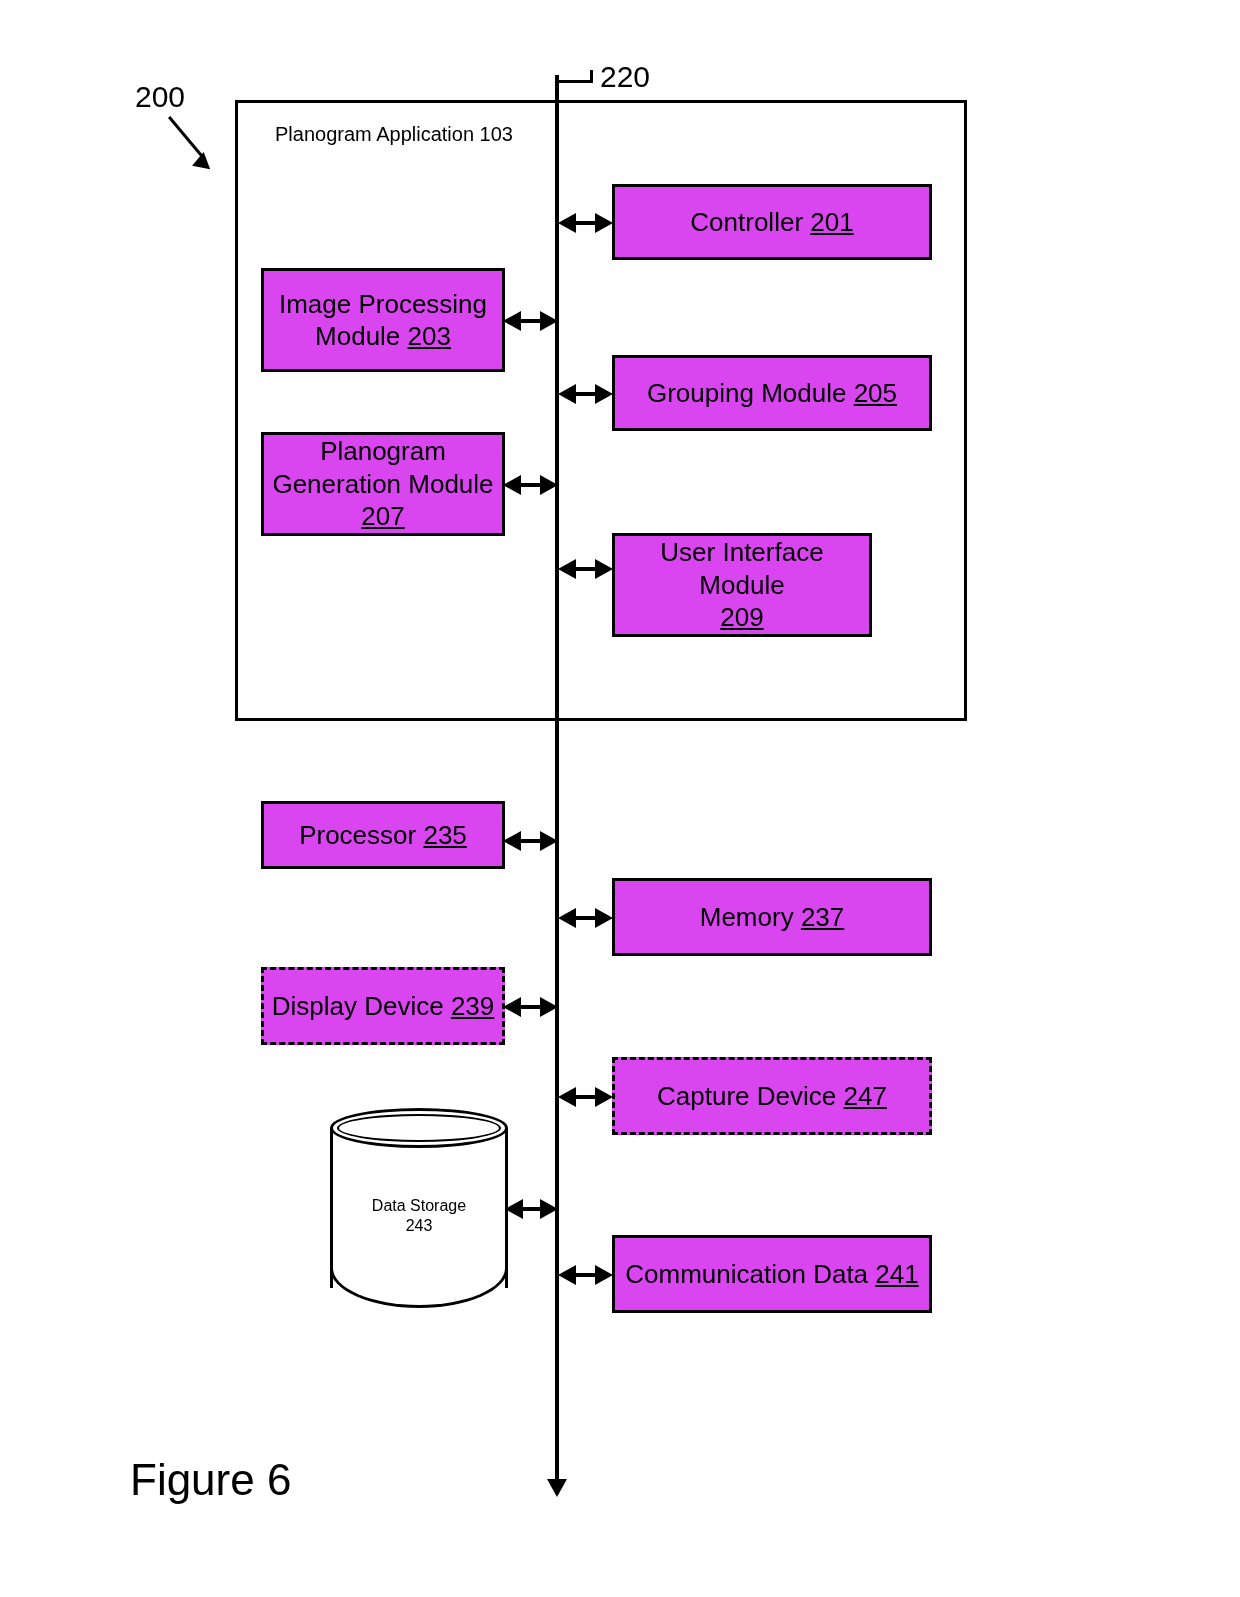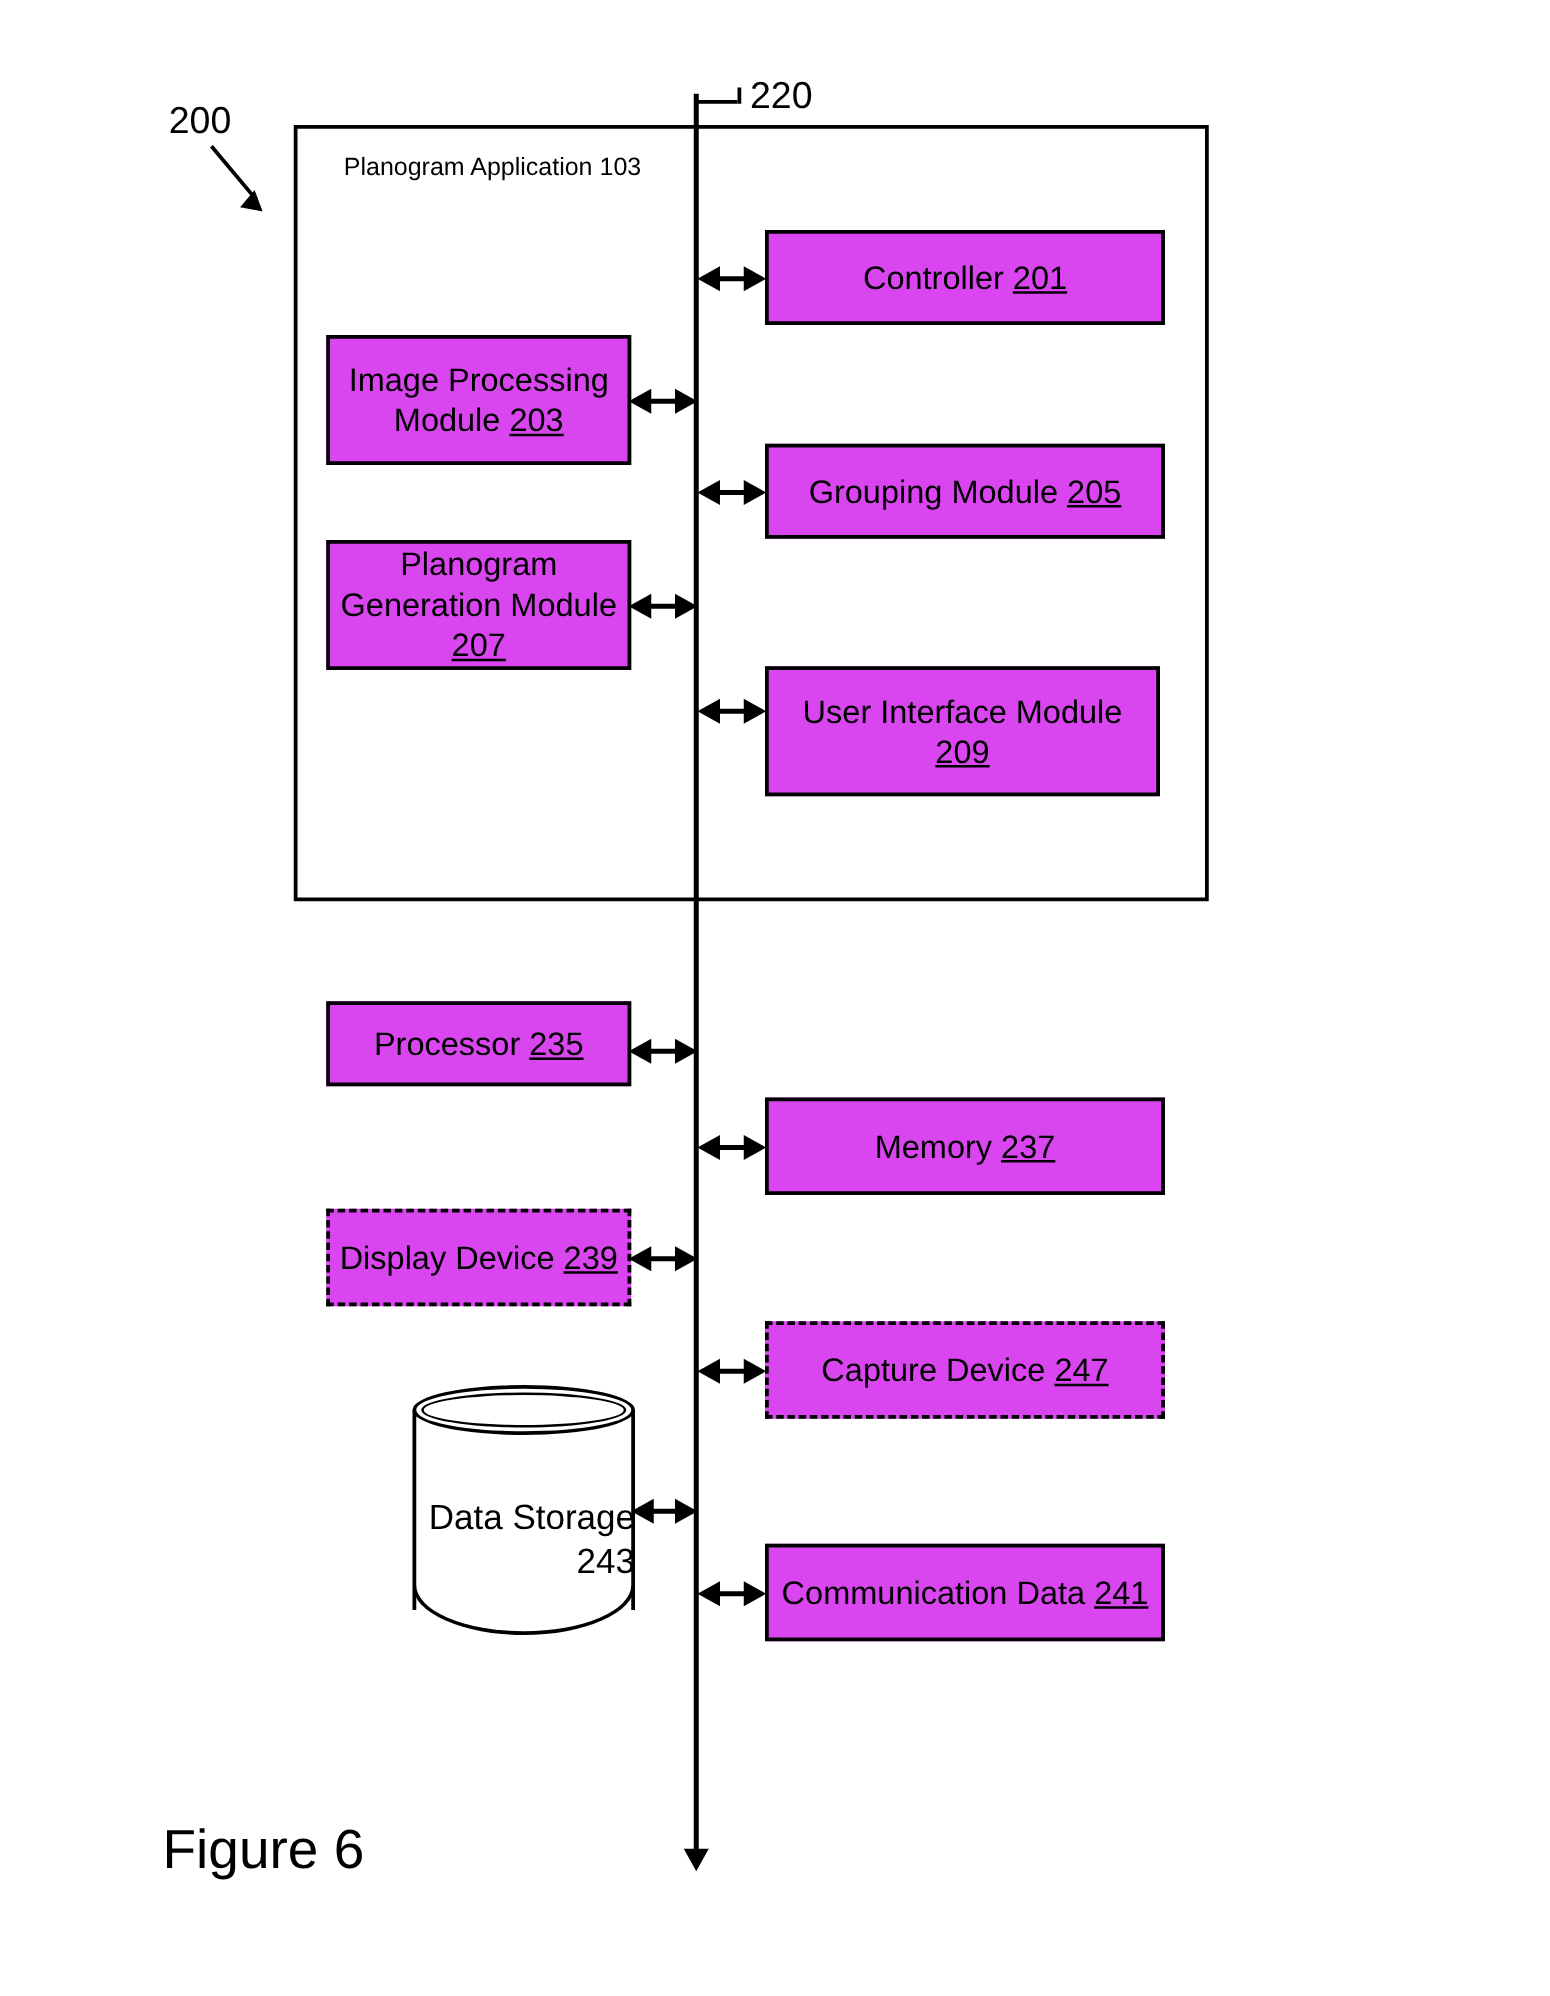--- a/index.html
+++ b/index.html
@@ -100,22 +100,22 @@
     position:absolute;
     border:3px solid #000;
     border-top:none;
     border-radius:0 0 50% 50% / 0 0 100% 100%;
     background:#fff;
     box-sizing:border-box;
   }
   .cyl-label {
     position:absolute;
     width:100%;
-    text-align:right;
-    font-size:28px;
+    text-align:center;
+    font-size:16px;
     line-height:1.25;
   }
 </style>
 </head>
 <body>
 
 <div class="stage">
 
   <span class="ref-label" style="left:135px; top:80px;">200</span>
   <div class="diag" style="left:168px; top:118px; height:56px; transform:rotate(-40deg);"></div>
@@ -155,21 +155,21 @@
   <div class="arrow left" style="left:558px; top:384px;"></div>
   <div class="arrow right" style="left:595px; top:384px;"></div>
 
   <div class="box" style="left:261px; top:432px; width:244px; height:104px;">
     <span><span>Planogram Generation Module</span> <span class="num">207</span></span>
   </div>
   <div class="hconn" style="left:518px; top:483px; width:24px;"></div>
   <div class="arrow left" style="left:503px; top:475px;"></div>
   <div class="arrow right" style="left:540px; top:475px;"></div>
 
-  <div class="box" style="left:612px; top:533px; width:316px; height:104px;">
+  <div class="box" style="left:612px; top:533px; width:260px; height:104px;">
     <span><span>User Interface Module</span><br><span class="num">209</span></span>
   </div>
   <div class="hconn" style="left:575px; top:567px; width:25px;"></div>
   <div class="arrow left" style="left:558px; top:559px;"></div>
   <div class="arrow right" style="left:595px; top:559px;"></div>
 
   <div class="box" style="left:261px; top:801px; width:244px; height:68px;">
     <span><span>Processor</span> <span class="num">235</span></span>
   </div>
   <div class="hconn" style="left:518px; top:839px; width:24px;"></div>

